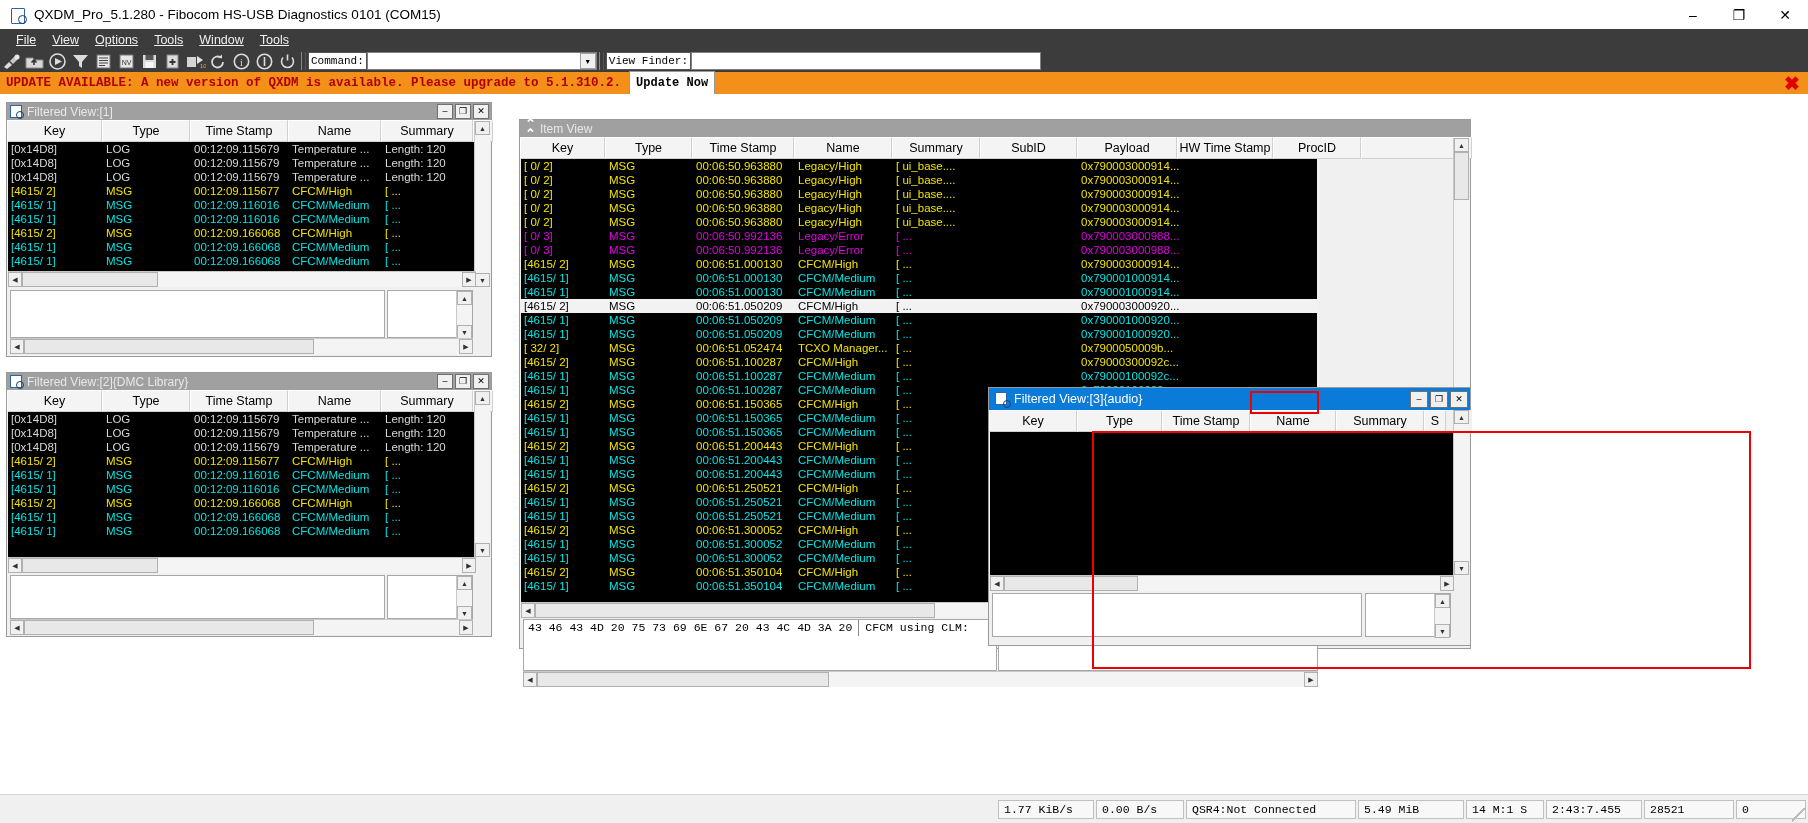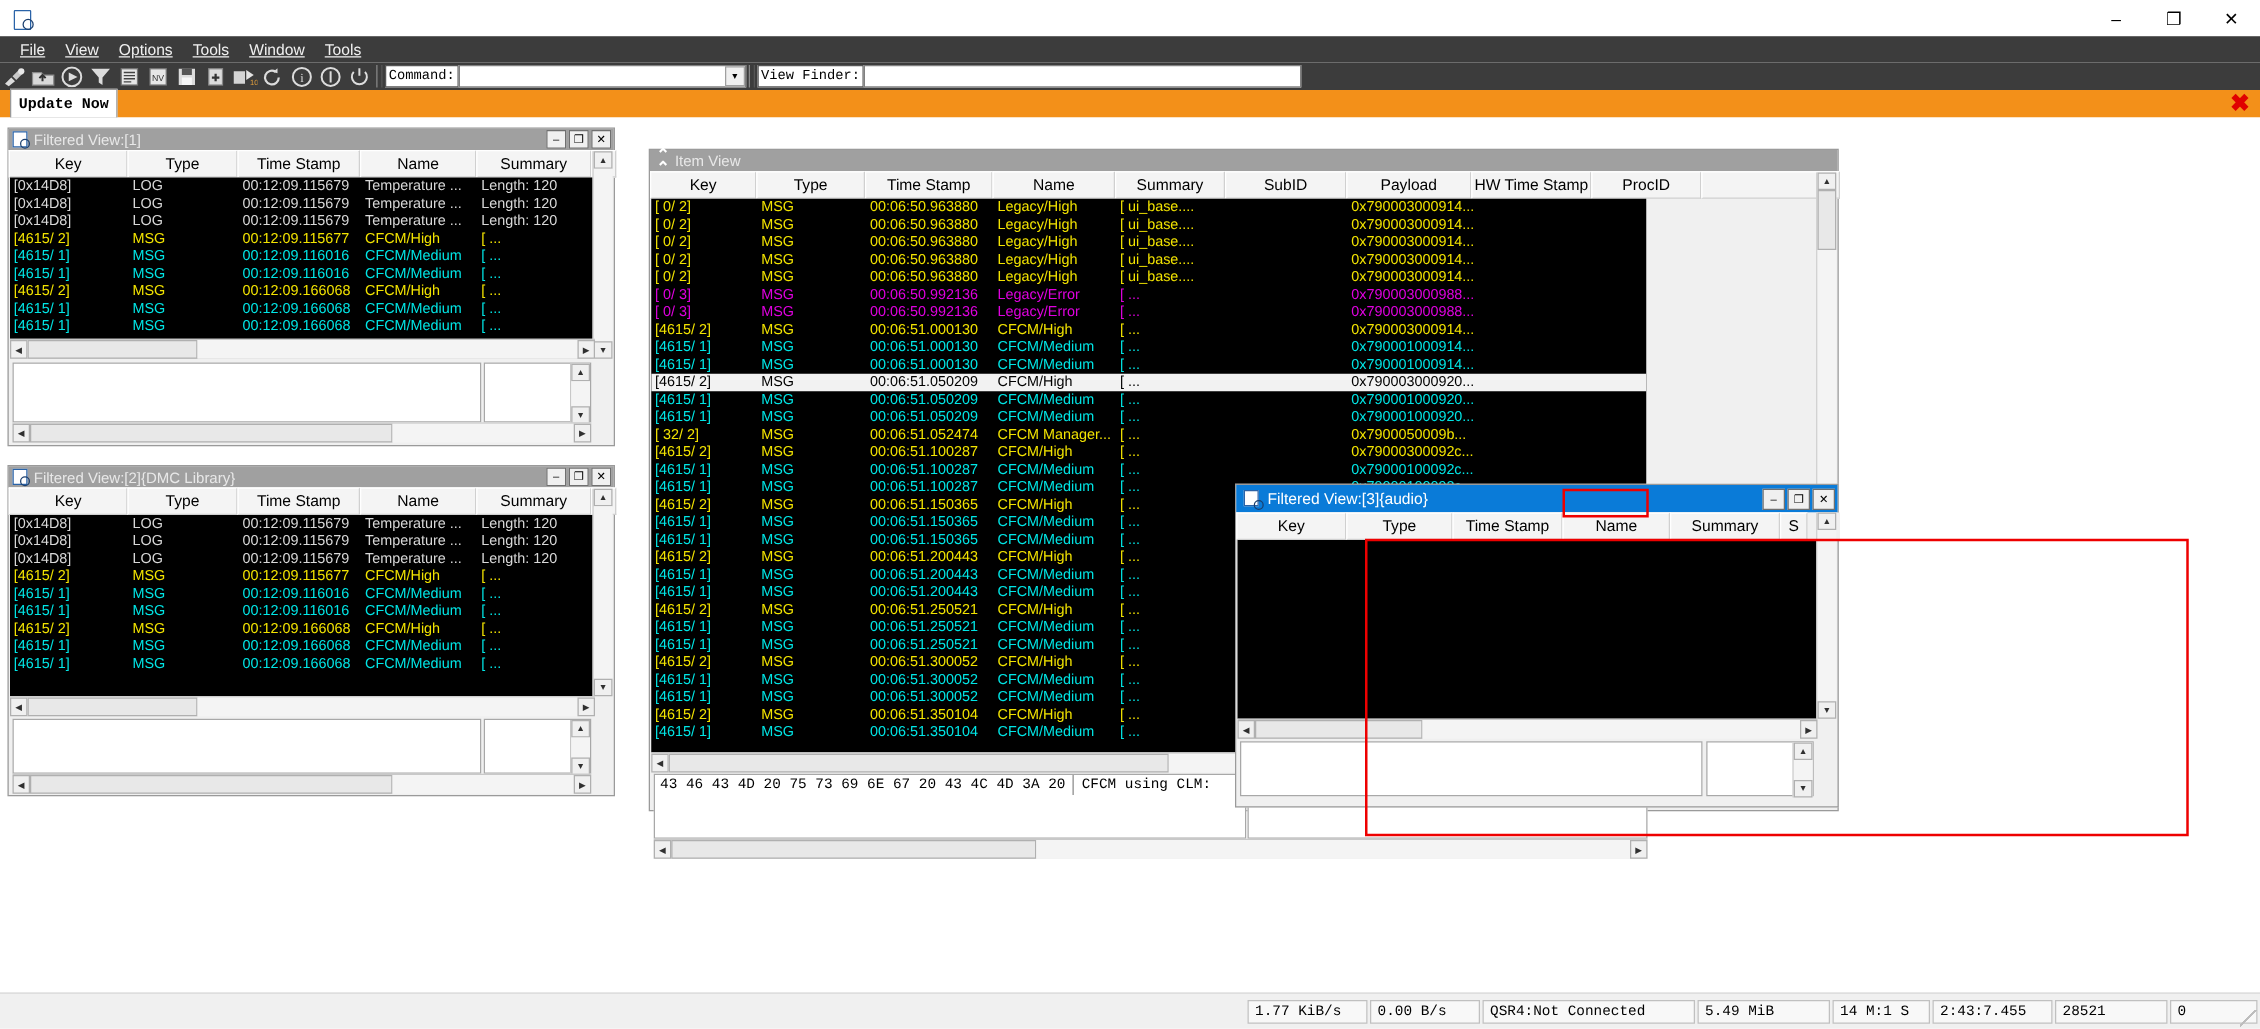--- a/index.html
+++ b/index.html
@@ -175,20 +175,21 @@
   }
 </style>
 </head>
 <body>
 
 <div id="titlebar">
   <span class="appicon">
     <span class="sq"></span>
       <span class="mag"></span>
   </span>
+  <span class="ttl">QXDM_Pro_5.1.280 - Fibocom HS-USB Diagnostics 0101 (COM15)</span>
   <div id="wincontrols">
     <div>–</div>
     <div>❐</div>
     <div class="close">✕</div>
   </div>
 </div>
 
 <div id="menubar">
   <div class="mi"><u>File</u></div>
   <div class="mi"><u>View</u></div>
@@ -283,20 +284,21 @@
   <div class="cmdlabel">Command:</div>
   <div class="cmdbox">
     <span class="cmbarrow">▼</span>
   </div>
   <div class="tbsep"></div>
   <div class="cmdlabel">View Finder:</div>
   <div class="vfbox"></div>
 </div>
 
 <div id="banner">
+  <span class="btxt">UPDATE AVAILABLE: A new version of QXDM is available. Please upgrade to 5.1.310.2.</span>
   <span class="bbtn">Update Now</span>
   <span class="bclose">✖</span>
 </div>
 
 <div id="client">
 
   <div class="mdi" id="fv1" style="left:6px;top:8px;width:486px;height:255px;">
     <div class="mdi-title">
       <span class="micon">
           <span class="sq"></span>
@@ -657,21 +659,21 @@
           <div class="gc c-cyan" style="width: 102px;">00:06:51.050209</div>
           <div class="gc c-cyan" style="width: 98px;">CFCM/Medium</div>
           <div class="gc c-cyan" style="width: 88px;">[      ...</div>
           <div class="gc c-cyan" style="width: 97px;"></div>
           <div class="gc c-cyan" style="width: 150px;">0x790001000920...</div>
         </div>
         <div class="grow">
           <div class="gc c-yellow" style="width: 85px;">[  32/   2]</div>
           <div class="gc c-yellow" style="width: 87px;">MSG</div>
           <div class="gc c-yellow" style="width: 102px;">00:06:51.052474</div>
-          <div class="gc c-yellow" style="width: 98px;">CFCM Manager...</div>
+          <div class="gc c-yellow" style="width: 98px;">TCXO Manager...</div>
           <div class="gc c-yellow" style="width: 88px;">[    ...</div>
           <div class="gc c-yellow" style="width: 97px;"></div>
           <div class="gc c-yellow" style="width: 150px;">0x7900050009b...</div>
         </div>
         <div class="grow">
           <div class="gc c-yellow" style="width: 85px;">[4615/   2]</div>
           <div class="gc c-yellow" style="width: 87px;">MSG</div>
           <div class="gc c-yellow" style="width: 102px;">00:06:51.100287</div>
           <div class="gc c-yellow" style="width: 98px;">CFCM/High</div>
           <div class="gc c-yellow" style="width: 88px;">[ ...</div>

